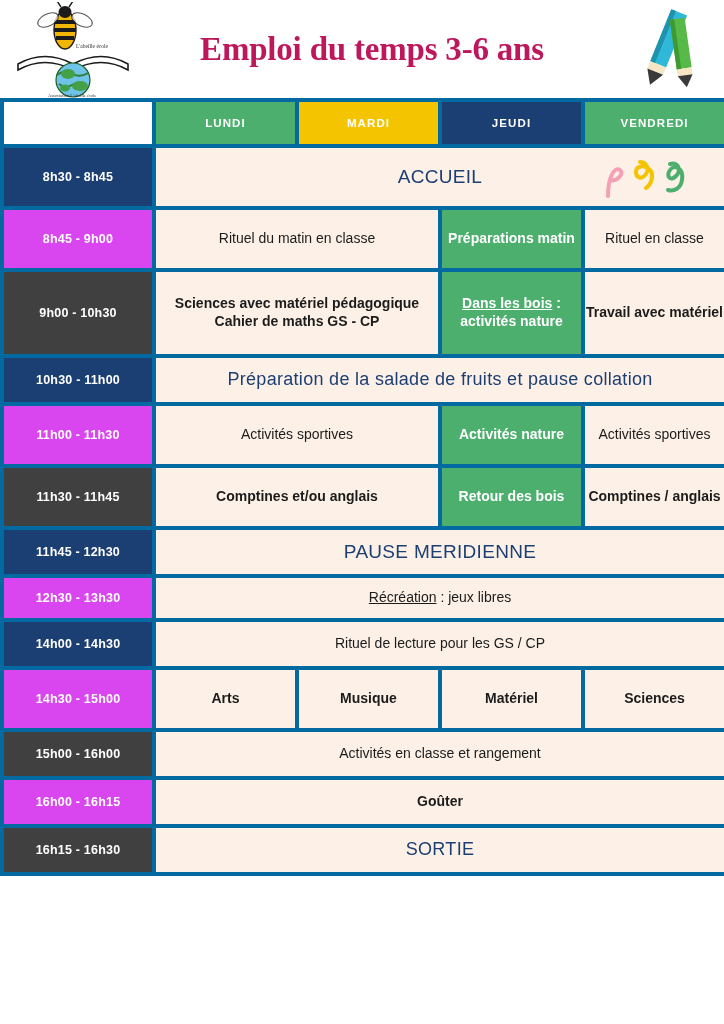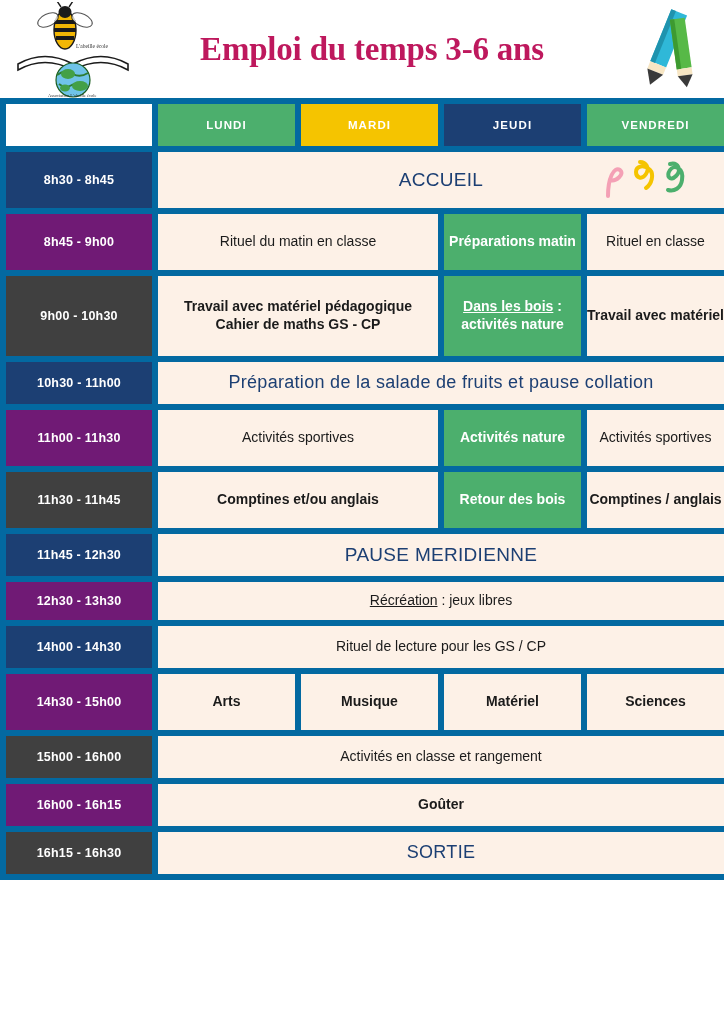--- a/index.html
+++ b/index.html
@@ -64,21 +64,21 @@
   }
 
   
   table.schedule {
     border-collapse: collapse;
     table-layout: fixed;
     width: 724px;
     margin: 0;
   }
   table.schedule td, table.schedule th {
-    border: 6px solid #0369a1;
+    border: 4px solid #0369a1;
     padding: 0;
     vertical-align: middle;
     text-align: center;
   }
 
   col.c-time  { width: 152px; }
   col.c-day   { width: 143px; }
 
   
   .day-head {
@@ -95,21 +95,21 @@
   .corner { background: #ffffff; border: 1px solid #ffffff; }
 
   
   .time {
     font-size: 12.5px;
     font-weight: bold;
     color: #ffffff;
     letter-spacing: 0.2px;
   }
   .t-navy   { background: #1c3f73; }
-  .t-green  { background: #701a75; }
+  .t-green  { background: #d946ef; }
   .t-yellow { background: #404040; }
 
   
   .cell {
     background: #fdf1e7;
     font-size: 14px;
     color: #1b1b1b;
     line-height: 1.28;
     padding: 6px 8px;
   }
@@ -225,21 +225,21 @@
     <tr class="r-h62">
       <td class="time t-green">8h45 - 9h00</td>
       <td class="cell" colspan="2">Rituel du matin en classe</td>
       <td class="cell green">Préparations matin</td>
       <td class="cell">Rituel en classe</td>
     </tr>
 
     <tr class="r-h86">
       <td class="time t-yellow">9h00 - 10h30</td>
       <td class="cell bold" colspan="2">
-        <div>Travail avec matériel pédagogique</div>
+        <div>Sciences avec matériel pédagogique</div>
         <div>Cahier de maths GS - CP</div>
       </td>
       <td class="cell green">
         <span class="u">Dans les bois</span><span> : activités nature</span>
       </td>
       <td class="cell bold">Travail avec matériel</td>
     </tr>
 
     <tr class="r-h48">
       <td class="time t-navy">10h30 - 11h00</td>

